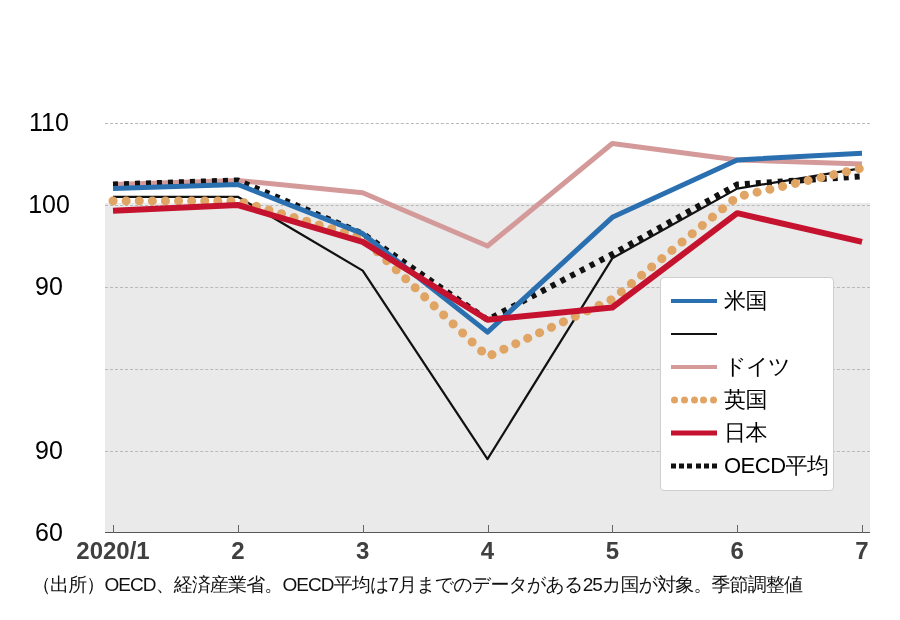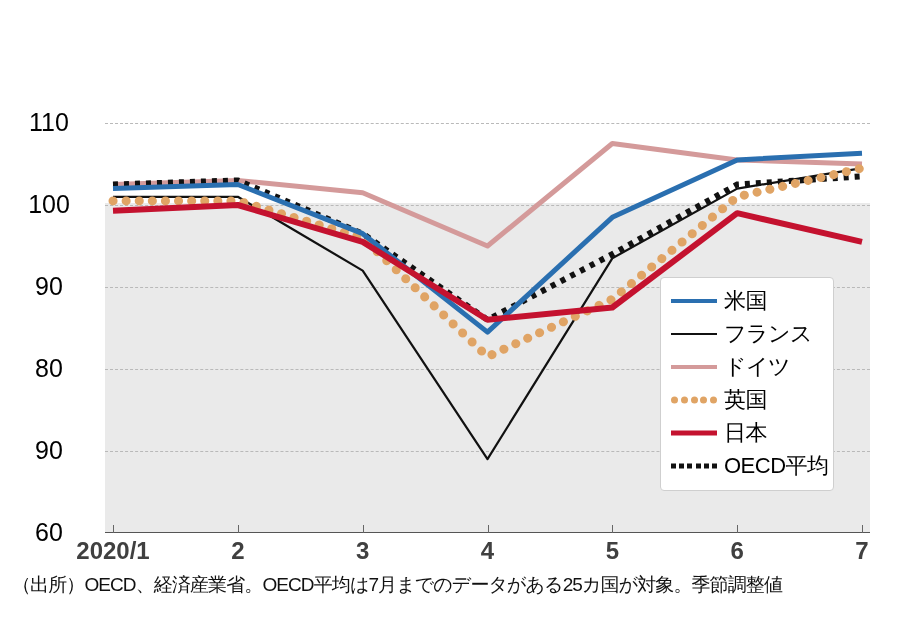--- a/index.html
+++ b/index.html
@@ -123,40 +123,39 @@
     white-space:nowrap;
     letter-spacing:-0.5px;
   }
   .k-solid{position:absolute;left:0;right:0;top:50%;transform:translateY(-50%);}
   .k-dots{position:absolute;left:0;right:0;top:50%;transform:translateY(-50%);display:flex;justify-content:space-between;}
   .k-dots i{display:block;border-radius:50%;}
 
   
   .source{
     position:absolute;
-    left:12px; top:572px;
+    left:32px; top:572px;
     font-size:19px;
     color:#111;
     white-space:nowrap;
     letter-spacing:-0.9px;
   }
   svg.series{position:absolute;left:0;top:0;overflow:visible;}
 </style>
 </head>
 <body>
 
 <div id="root">
 
 
   <div class="chart-area">
     <div class="ylabels" id="ylabels">
         <div class="ylabel" style="top: 0px;">110</div>
         <div class="ylabel" style="top: 82px;">100</div>
         <div class="ylabel" style="top: 164px;">90</div>
-        <div class="ylabel" style="top: 246px;">80</div>
         <div class="ylabel" style="top: 328px;">90</div>
         <div class="ylabel" style="top: 410px;">60</div>
       </div>
     <div class="plot">
       <div class="plot-bg"></div>
       <div id="grid-host">
           <div class="gridline" style="top: 0px;"></div>
           <div class="gridline" style="top: 82px;"></div>
           <div class="gridline" style="top: 164px;"></div>
           <div class="gridline" style="top: 246px;"></div>
@@ -196,21 +195,20 @@
       <div class="legend-row">
         <span class="legend-key">
           <span class="k-solid" style="background: rgb(42, 111, 176); height: 4px;"></span>
         </span>
         <span class="legend-label">米国</span>
       </div>
       <div class="legend-row">
         <span class="legend-key">
           <span class="k-solid" style="background: rgb(17, 17, 17); height: 2px;"></span>
         </span>
-        <span class="legend-label">フランス</span>
       </div>
       <div class="legend-row">
         <span class="legend-key">
           <span class="k-solid" style="background: rgb(212, 154, 154); height: 4px;"></span>
         </span>
         <span class="legend-label">ドイツ</span>
       </div>
       <div class="legend-row">
         <span class="legend-key">
           <span class="k-dots">

